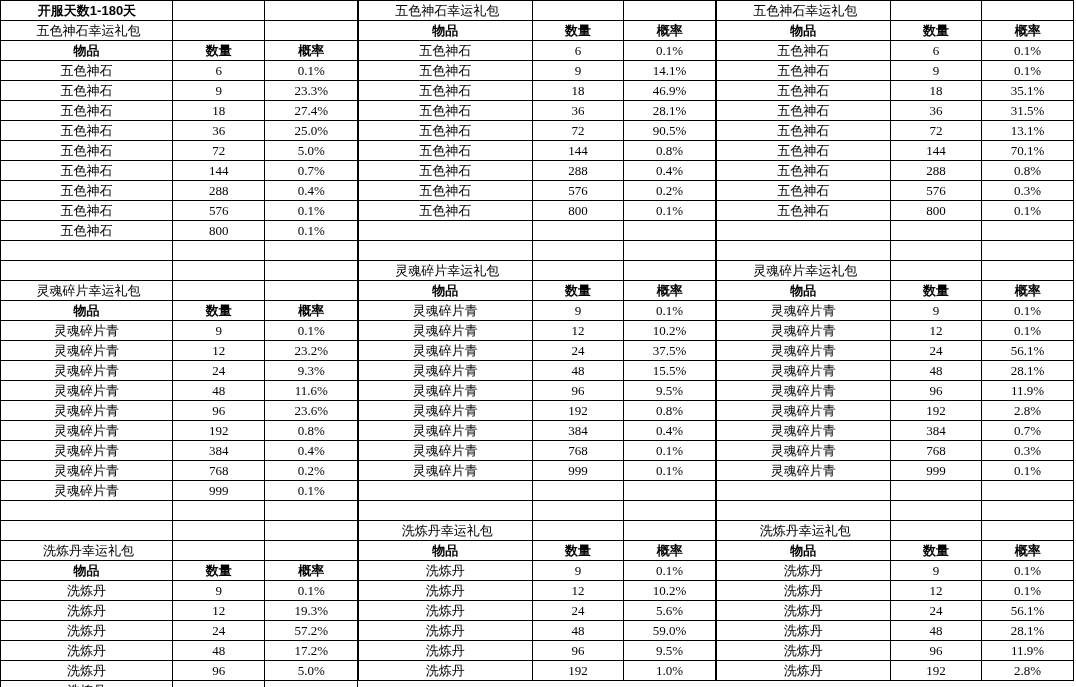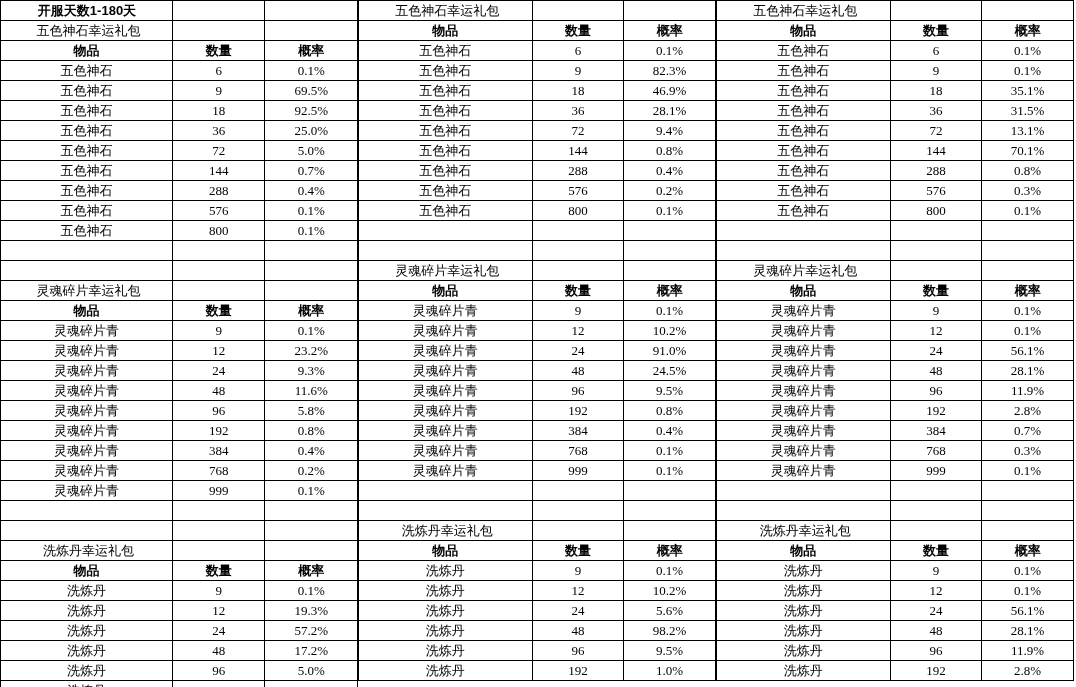--- a/index.html
+++ b/index.html
@@ -88,26 +88,26 @@
             <td class="c-rate header-cell">概率</td>
           </tr>
           <tr>
             <td class="c-item">五色神石</td>
             <td class="c-qty">6</td>
             <td class="c-rate">0.1%</td>
           </tr>
           <tr>
             <td class="c-item">五色神石</td>
             <td class="c-qty">9</td>
-            <td class="c-rate">69.5%</td>
+            <td class="c-rate">23.3%</td>
           </tr>
           <tr>
             <td class="c-item">五色神石</td>
             <td class="c-qty">18</td>
-            <td class="c-rate">92.5%</td>
+            <td class="c-rate">27.4%</td>
           </tr>
           <tr>
             <td class="c-item">五色神石</td>
             <td class="c-qty">36</td>
             <td class="c-rate">25.0%</td>
           </tr>
           <tr>
             <td class="c-item">五色神石</td>
             <td class="c-qty">72</td>
             <td class="c-rate">5.0%</td>
@@ -168,21 +168,21 @@
             <td class="c-rate">9.3%</td>
           </tr>
           <tr>
             <td class="c-item">灵魂碎片青</td>
             <td class="c-qty">48</td>
             <td class="c-rate">11.6%</td>
           </tr>
           <tr>
             <td class="c-item">灵魂碎片青</td>
             <td class="c-qty">96</td>
-            <td class="c-rate">5.8%</td>
+            <td class="c-rate">23.6%</td>
           </tr>
           <tr>
             <td class="c-item">灵魂碎片青</td>
             <td class="c-qty">192</td>
             <td class="c-rate">0.8%</td>
           </tr>
           <tr>
             <td class="c-item">灵魂碎片青</td>
             <td class="c-qty">384</td>
             <td class="c-rate">0.4%</td>
@@ -264,36 +264,36 @@
             <td class="c-rate header-cell">概率</td>
           </tr>
           <tr>
             <td class="c-item">五色神石</td>
             <td class="c-qty">6</td>
             <td class="c-rate">0.1%</td>
           </tr>
           <tr>
             <td class="c-item">五色神石</td>
             <td class="c-qty">9</td>
-            <td class="c-rate">82.3%</td>
+            <td class="c-rate">14.1%</td>
           </tr>
           <tr>
             <td class="c-item">五色神石</td>
             <td class="c-qty">18</td>
             <td class="c-rate">46.9%</td>
           </tr>
           <tr>
             <td class="c-item">五色神石</td>
             <td class="c-qty">36</td>
             <td class="c-rate">28.1%</td>
           </tr>
           <tr>
             <td class="c-item">五色神石</td>
             <td class="c-qty">72</td>
-            <td class="c-rate">9.4%</td>
+            <td class="c-rate">90.5%</td>
           </tr>
           <tr>
             <td class="c-item">五色神石</td>
             <td class="c-qty">144</td>
             <td class="c-rate">0.8%</td>
           </tr>
           <tr>
             <td class="c-item">五色神石</td>
             <td class="c-qty">288</td>
             <td class="c-rate">0.4%</td>
@@ -334,26 +334,26 @@
             <td class="c-rate">0.1%</td>
           </tr>
           <tr>
             <td class="c-item">灵魂碎片青</td>
             <td class="c-qty">12</td>
             <td class="c-rate">10.2%</td>
           </tr>
           <tr>
             <td class="c-item">灵魂碎片青</td>
             <td class="c-qty">24</td>
-            <td class="c-rate">91.0%</td>
+            <td class="c-rate">37.5%</td>
           </tr>
           <tr>
             <td class="c-item">灵魂碎片青</td>
             <td class="c-qty">48</td>
-            <td class="c-rate">24.5%</td>
+            <td class="c-rate">15.5%</td>
           </tr>
           <tr>
             <td class="c-item">灵魂碎片青</td>
             <td class="c-qty">96</td>
             <td class="c-rate">9.5%</td>
           </tr>
           <tr>
             <td class="c-item">灵魂碎片青</td>
             <td class="c-qty">192</td>
             <td class="c-rate">0.8%</td>
@@ -404,21 +404,21 @@
             <td class="c-rate">10.2%</td>
           </tr>
           <tr>
             <td class="c-item">洗炼丹</td>
             <td class="c-qty">24</td>
             <td class="c-rate">5.6%</td>
           </tr>
           <tr>
             <td class="c-item">洗炼丹</td>
             <td class="c-qty">48</td>
-            <td class="c-rate">98.2%</td>
+            <td class="c-rate">59.0%</td>
           </tr>
           <tr>
             <td class="c-item">洗炼丹</td>
             <td class="c-qty">96</td>
             <td class="c-rate">9.5%</td>
           </tr>
           <tr>
             <td class="c-item">洗炼丹</td>
             <td class="c-qty">192</td>
             <td class="c-rate">1.0%</td>

